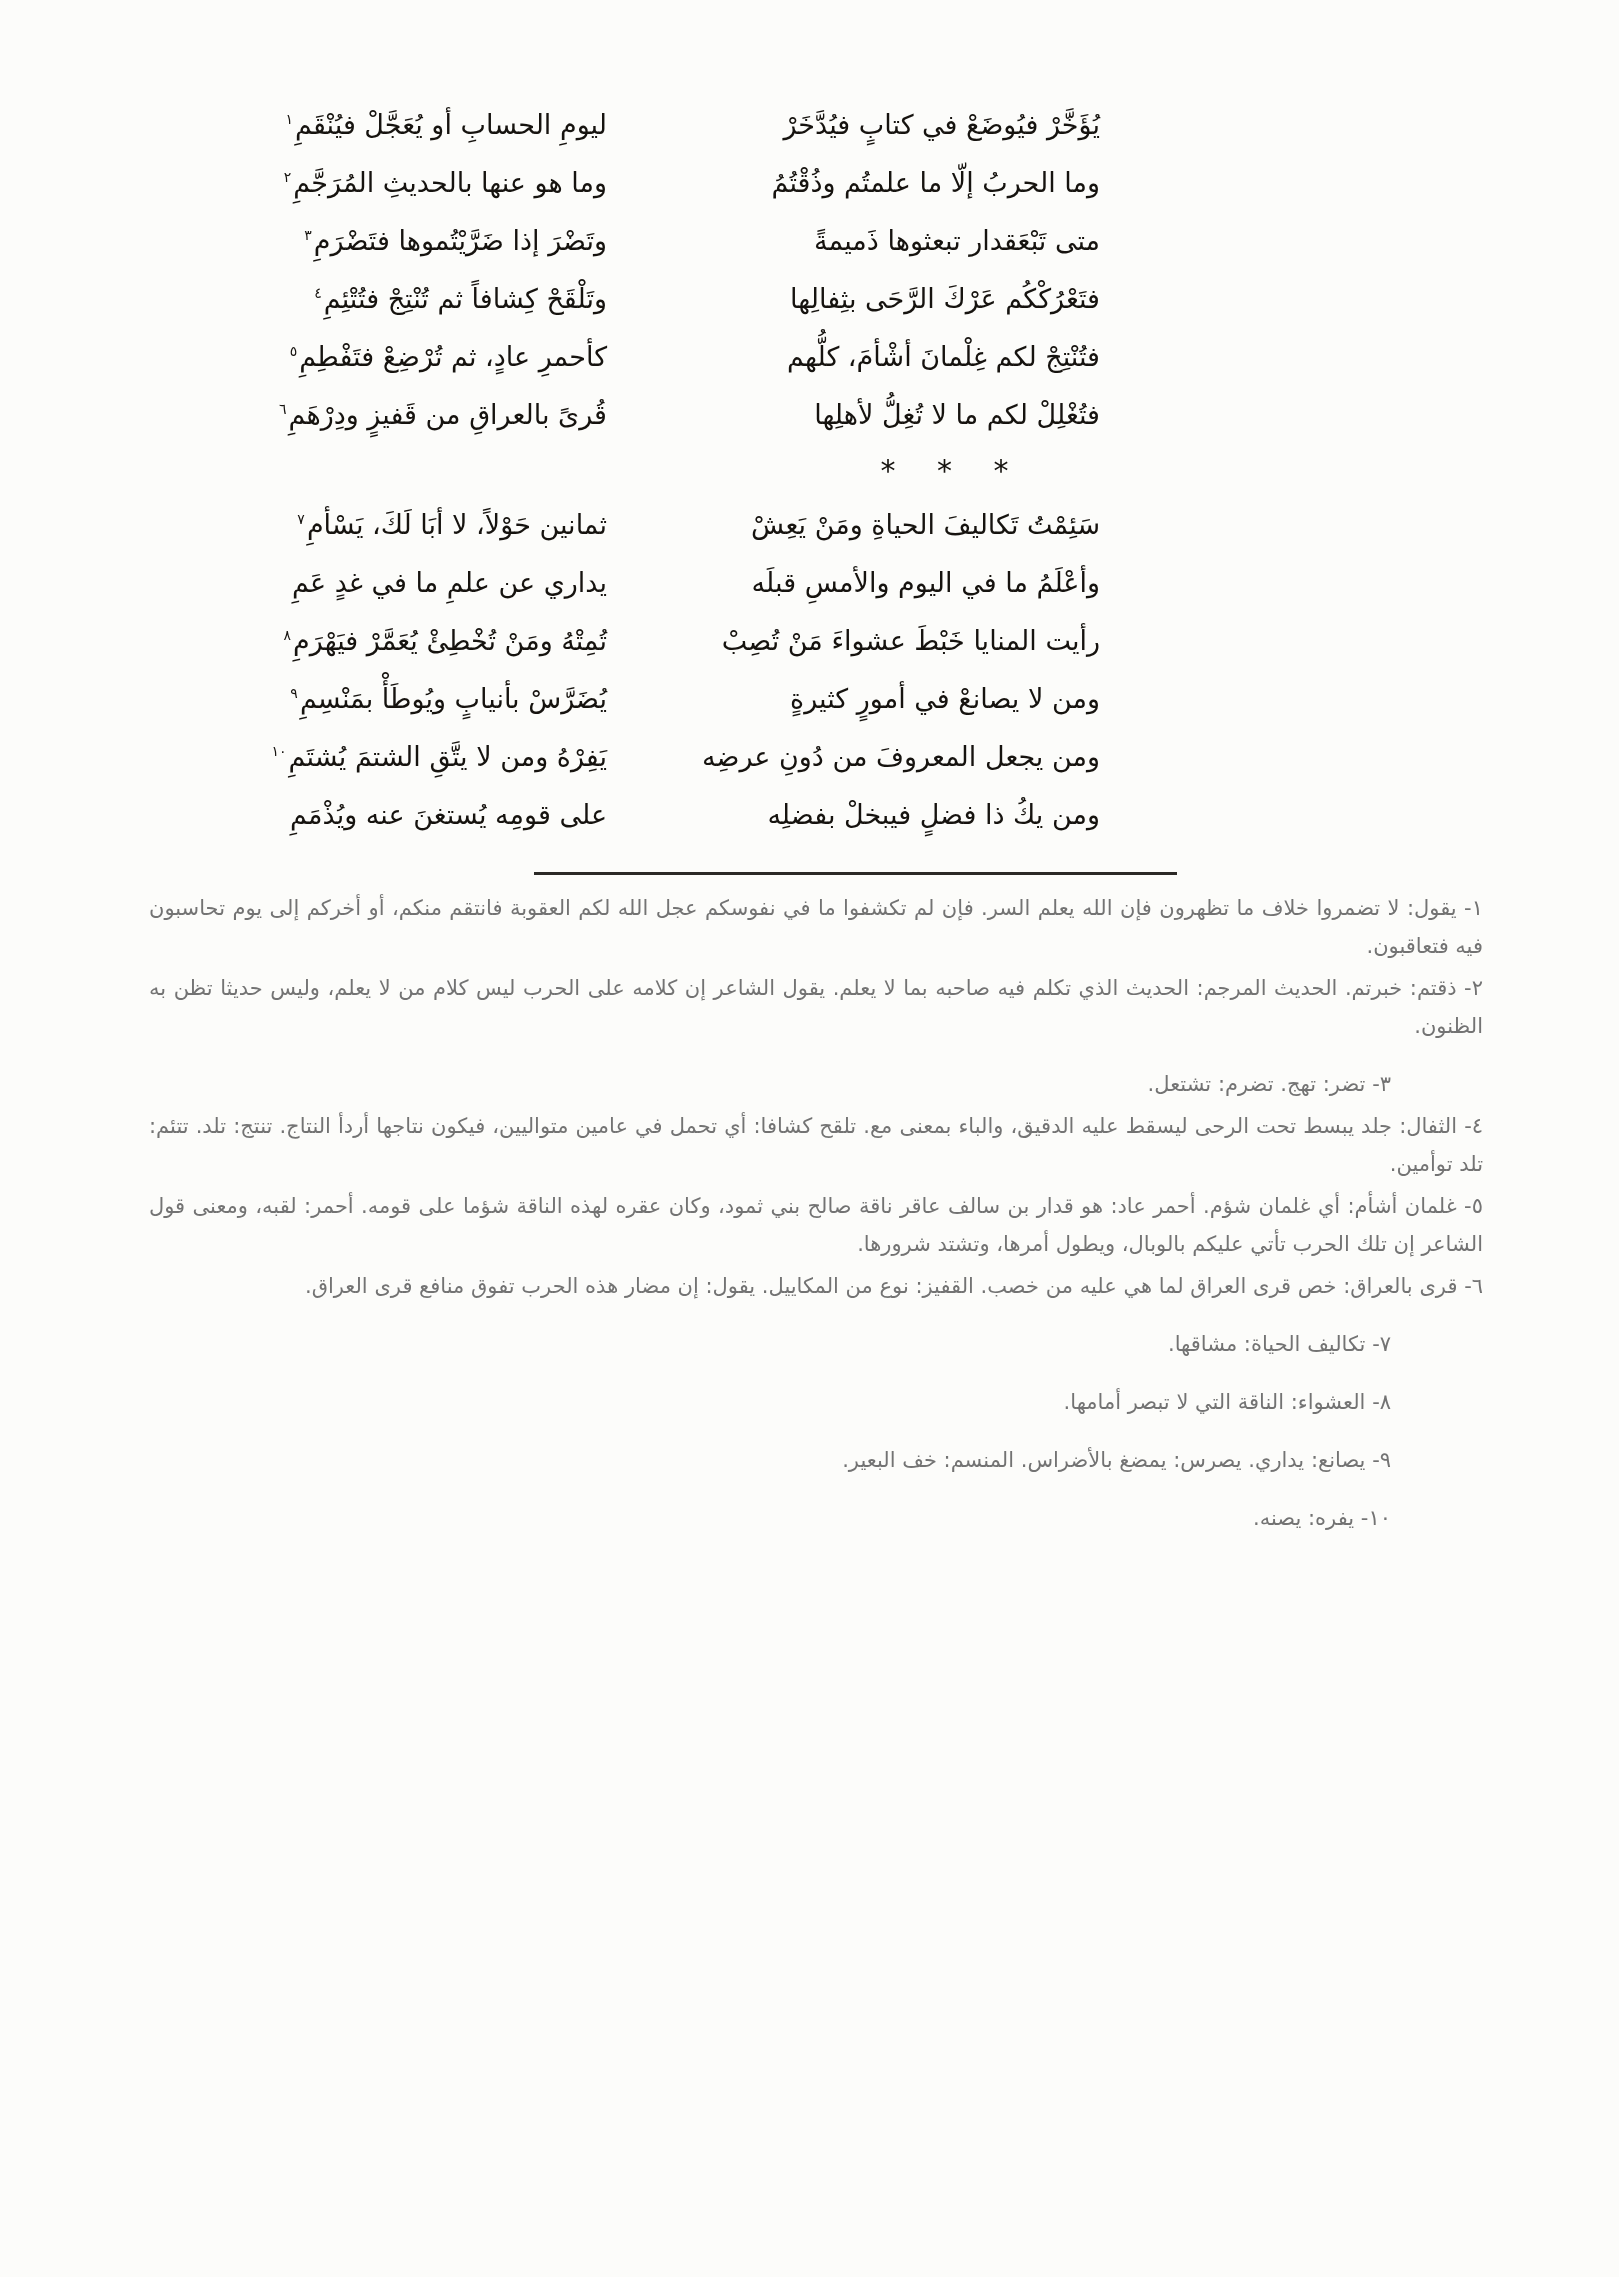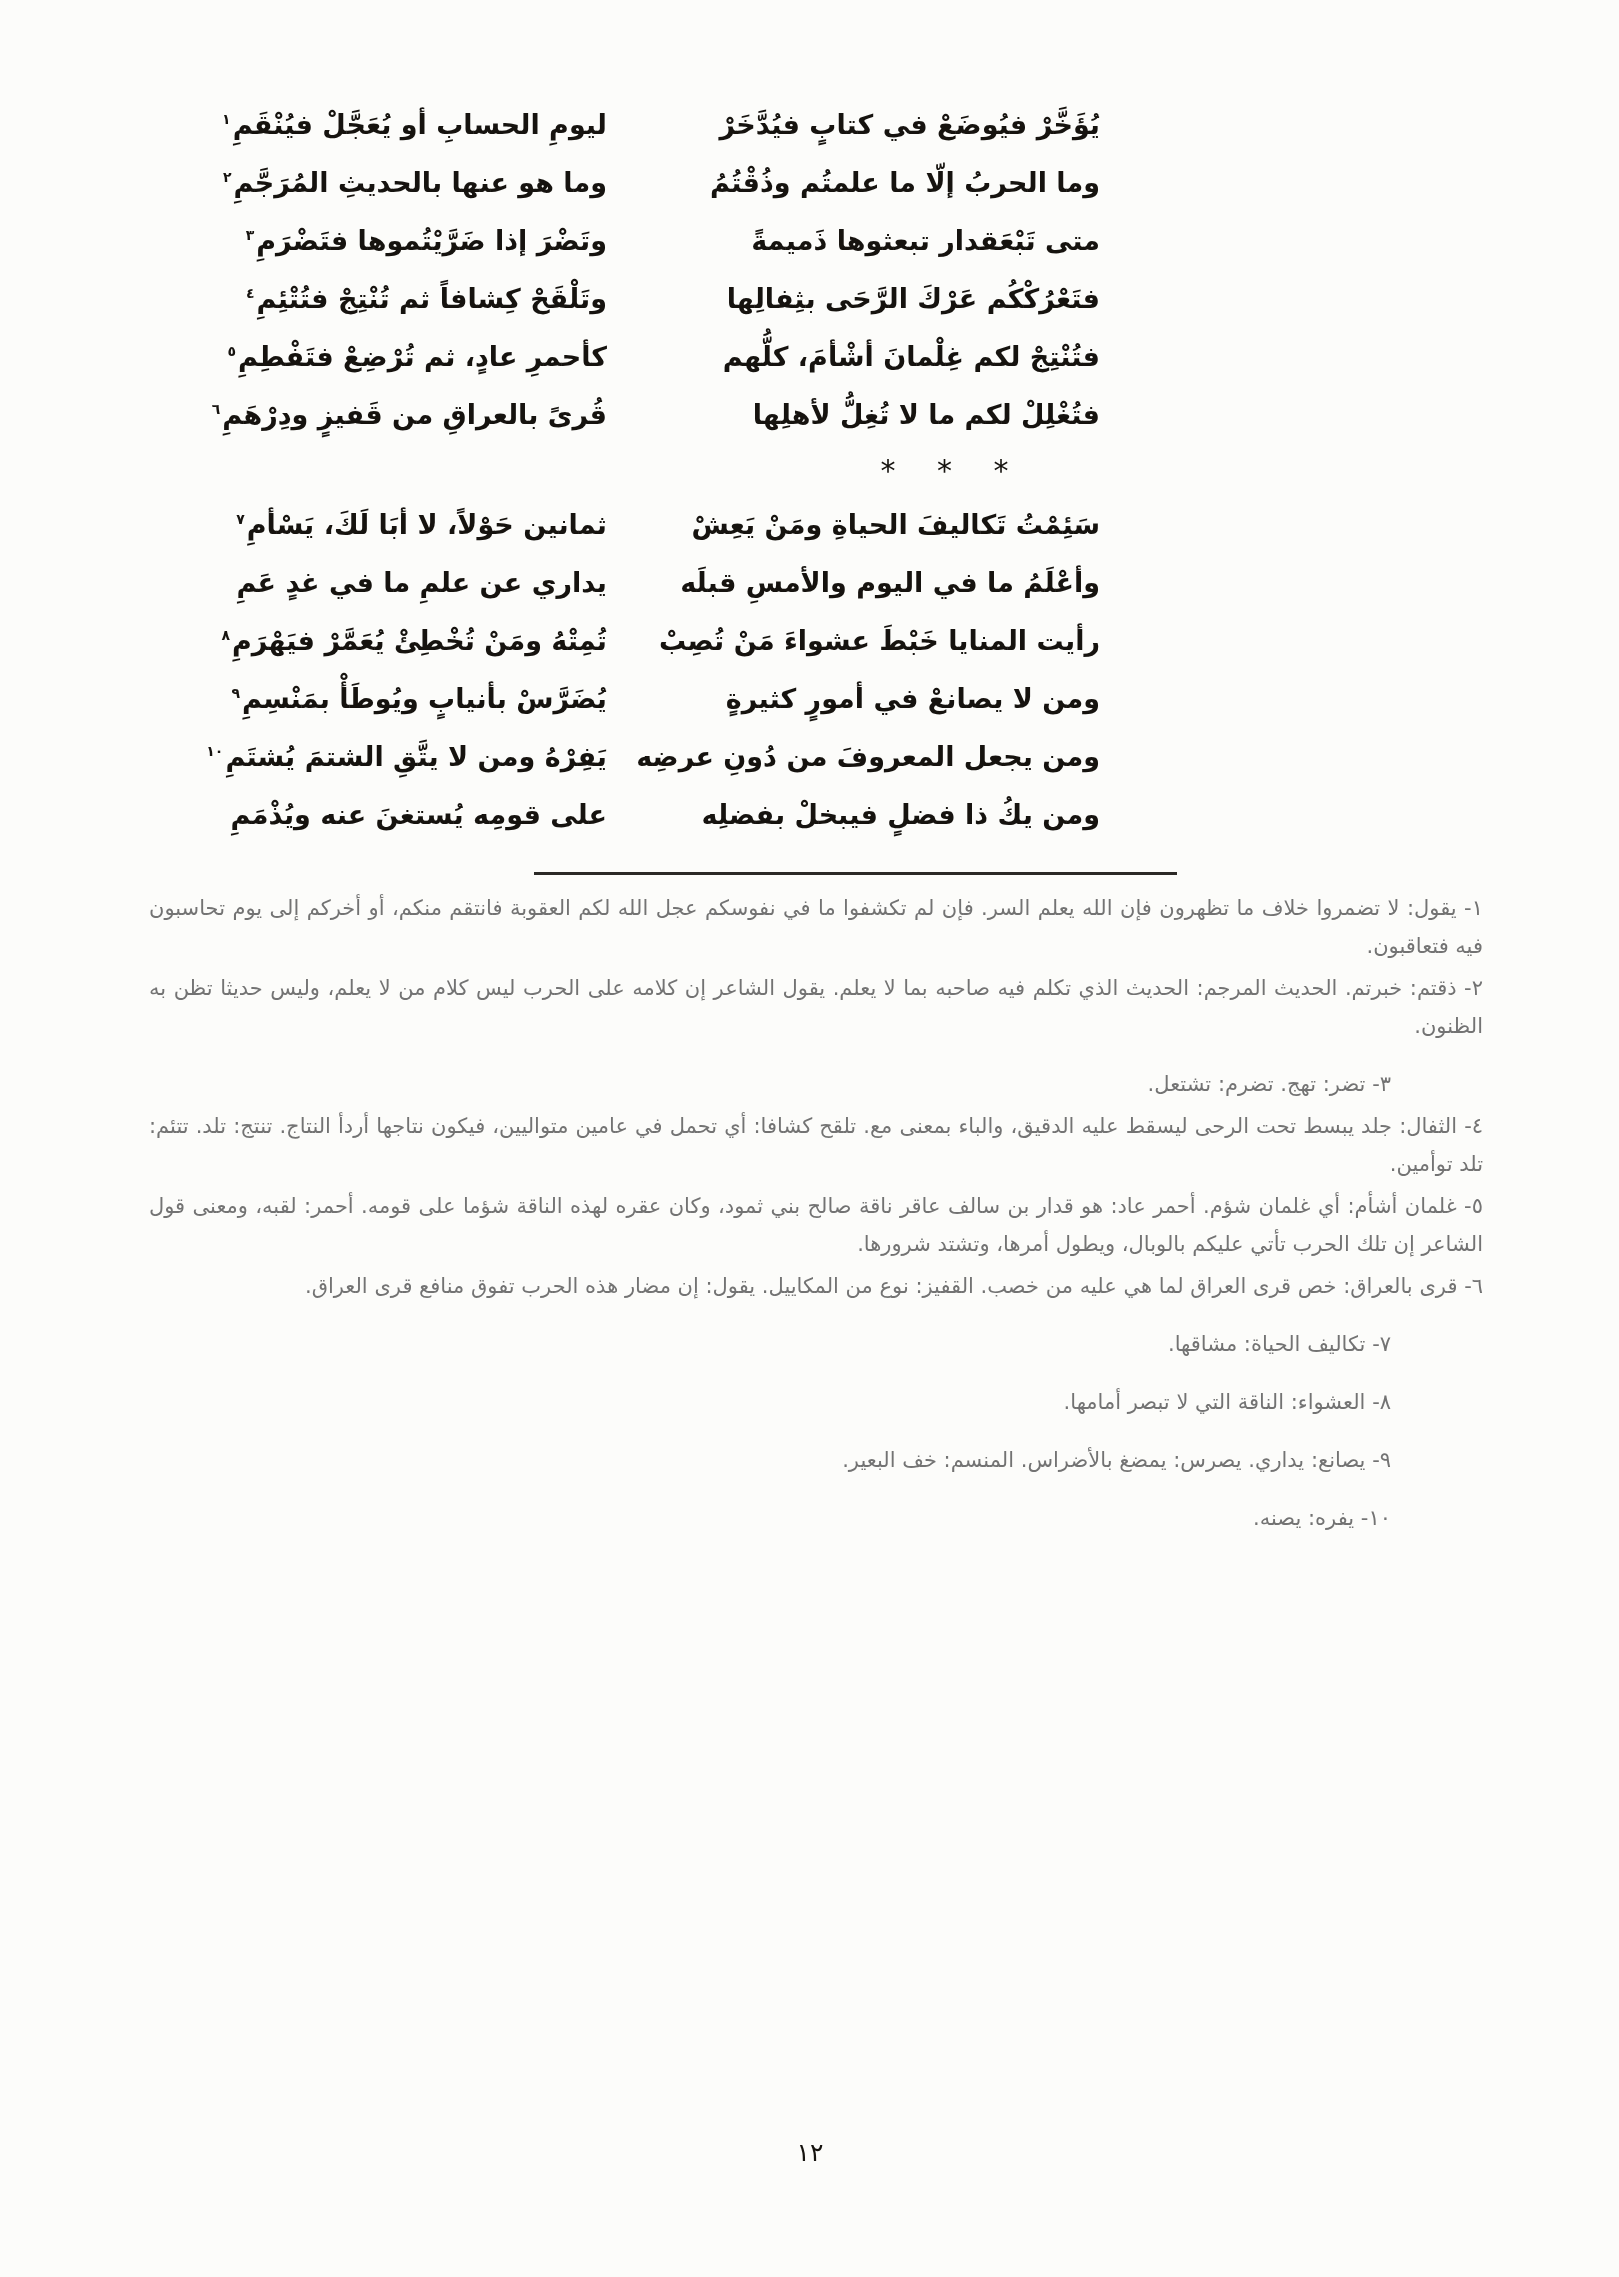--- a/index.html
+++ b/index.html
@@ -26,21 +26,20 @@
     direction: rtl;
     column-gap: 214px;
     height: 58px;
     align-items: center;
   }
   .hemistich {
     font-size: 27px;
     line-height: 1.1;
     white-space: nowrap;
     direction: rtl;
-    font-weight: bold;
   }
   .hemistich.first  { width: 279px; text-align: center; }
   .hemistich.second { width: 368px; text-align: right; }
   sup.fnref {
     font-size: 14px;
     line-height: 0;
     vertical-align: super;
     margin-right: 2px;
     color: #16130f;
   }
@@ -170,16 +169,15 @@
       <p class="footnote short"><span class="fn-marker">٣- </span><span>تضر: تهج. تضرم: تشتعل.</span></p>
       <p class="footnote"><span class="fn-marker">٤- </span><span>الثفال: جلد يبسط تحت الرحى ليسقط عليه الدقيق، والباء بمعنى مع. تلقح كشافا: أي تحمل في عامين متواليين، فيكون نتاجها أردأ النتاج. تنتج: تلد. تتئم: تلد توأمين.</span></p>
       <p class="footnote"><span class="fn-marker">٥- </span><span>غلمان أشأم: أي غلمان شؤم. أحمر عاد: هو قدار بن سالف عاقر ناقة صالح بني ثمود، وكان عقره لهذه الناقة شؤما على قومه. أحمر: لقبه، ومعنى قول الشاعر إن تلك الحرب تأتي عليكم بالوبال، ويطول أمرها، وتشتد شرورها.</span></p>
       <p class="footnote"><span class="fn-marker">٦- </span><span>قرى بالعراق: خص قرى العراق لما هي عليه من خصب. القفيز: نوع من المكاييل. يقول: إن مضار هذه الحرب تفوق منافع قرى العراق.</span></p>
       <p class="footnote short"><span class="fn-marker">٧- </span><span>تكاليف الحياة: مشاقها.</span></p>
       <p class="footnote short"><span class="fn-marker">٨- </span><span>العشواء: الناقة التي لا تبصر أمامها.</span></p>
       <p class="footnote short"><span class="fn-marker">٩- </span><span>يصانع: يداري. يصرس: يمضغ بالأضراس. المنسم: خف البعير.</span></p>
       <p class="footnote short"><span class="fn-marker">١٠- </span><span>يفره: يصنه.</span></p>
     </section>
 
-  <div class="page-number">١٢</div>
 
 </div>
 
 
 </body></html>

